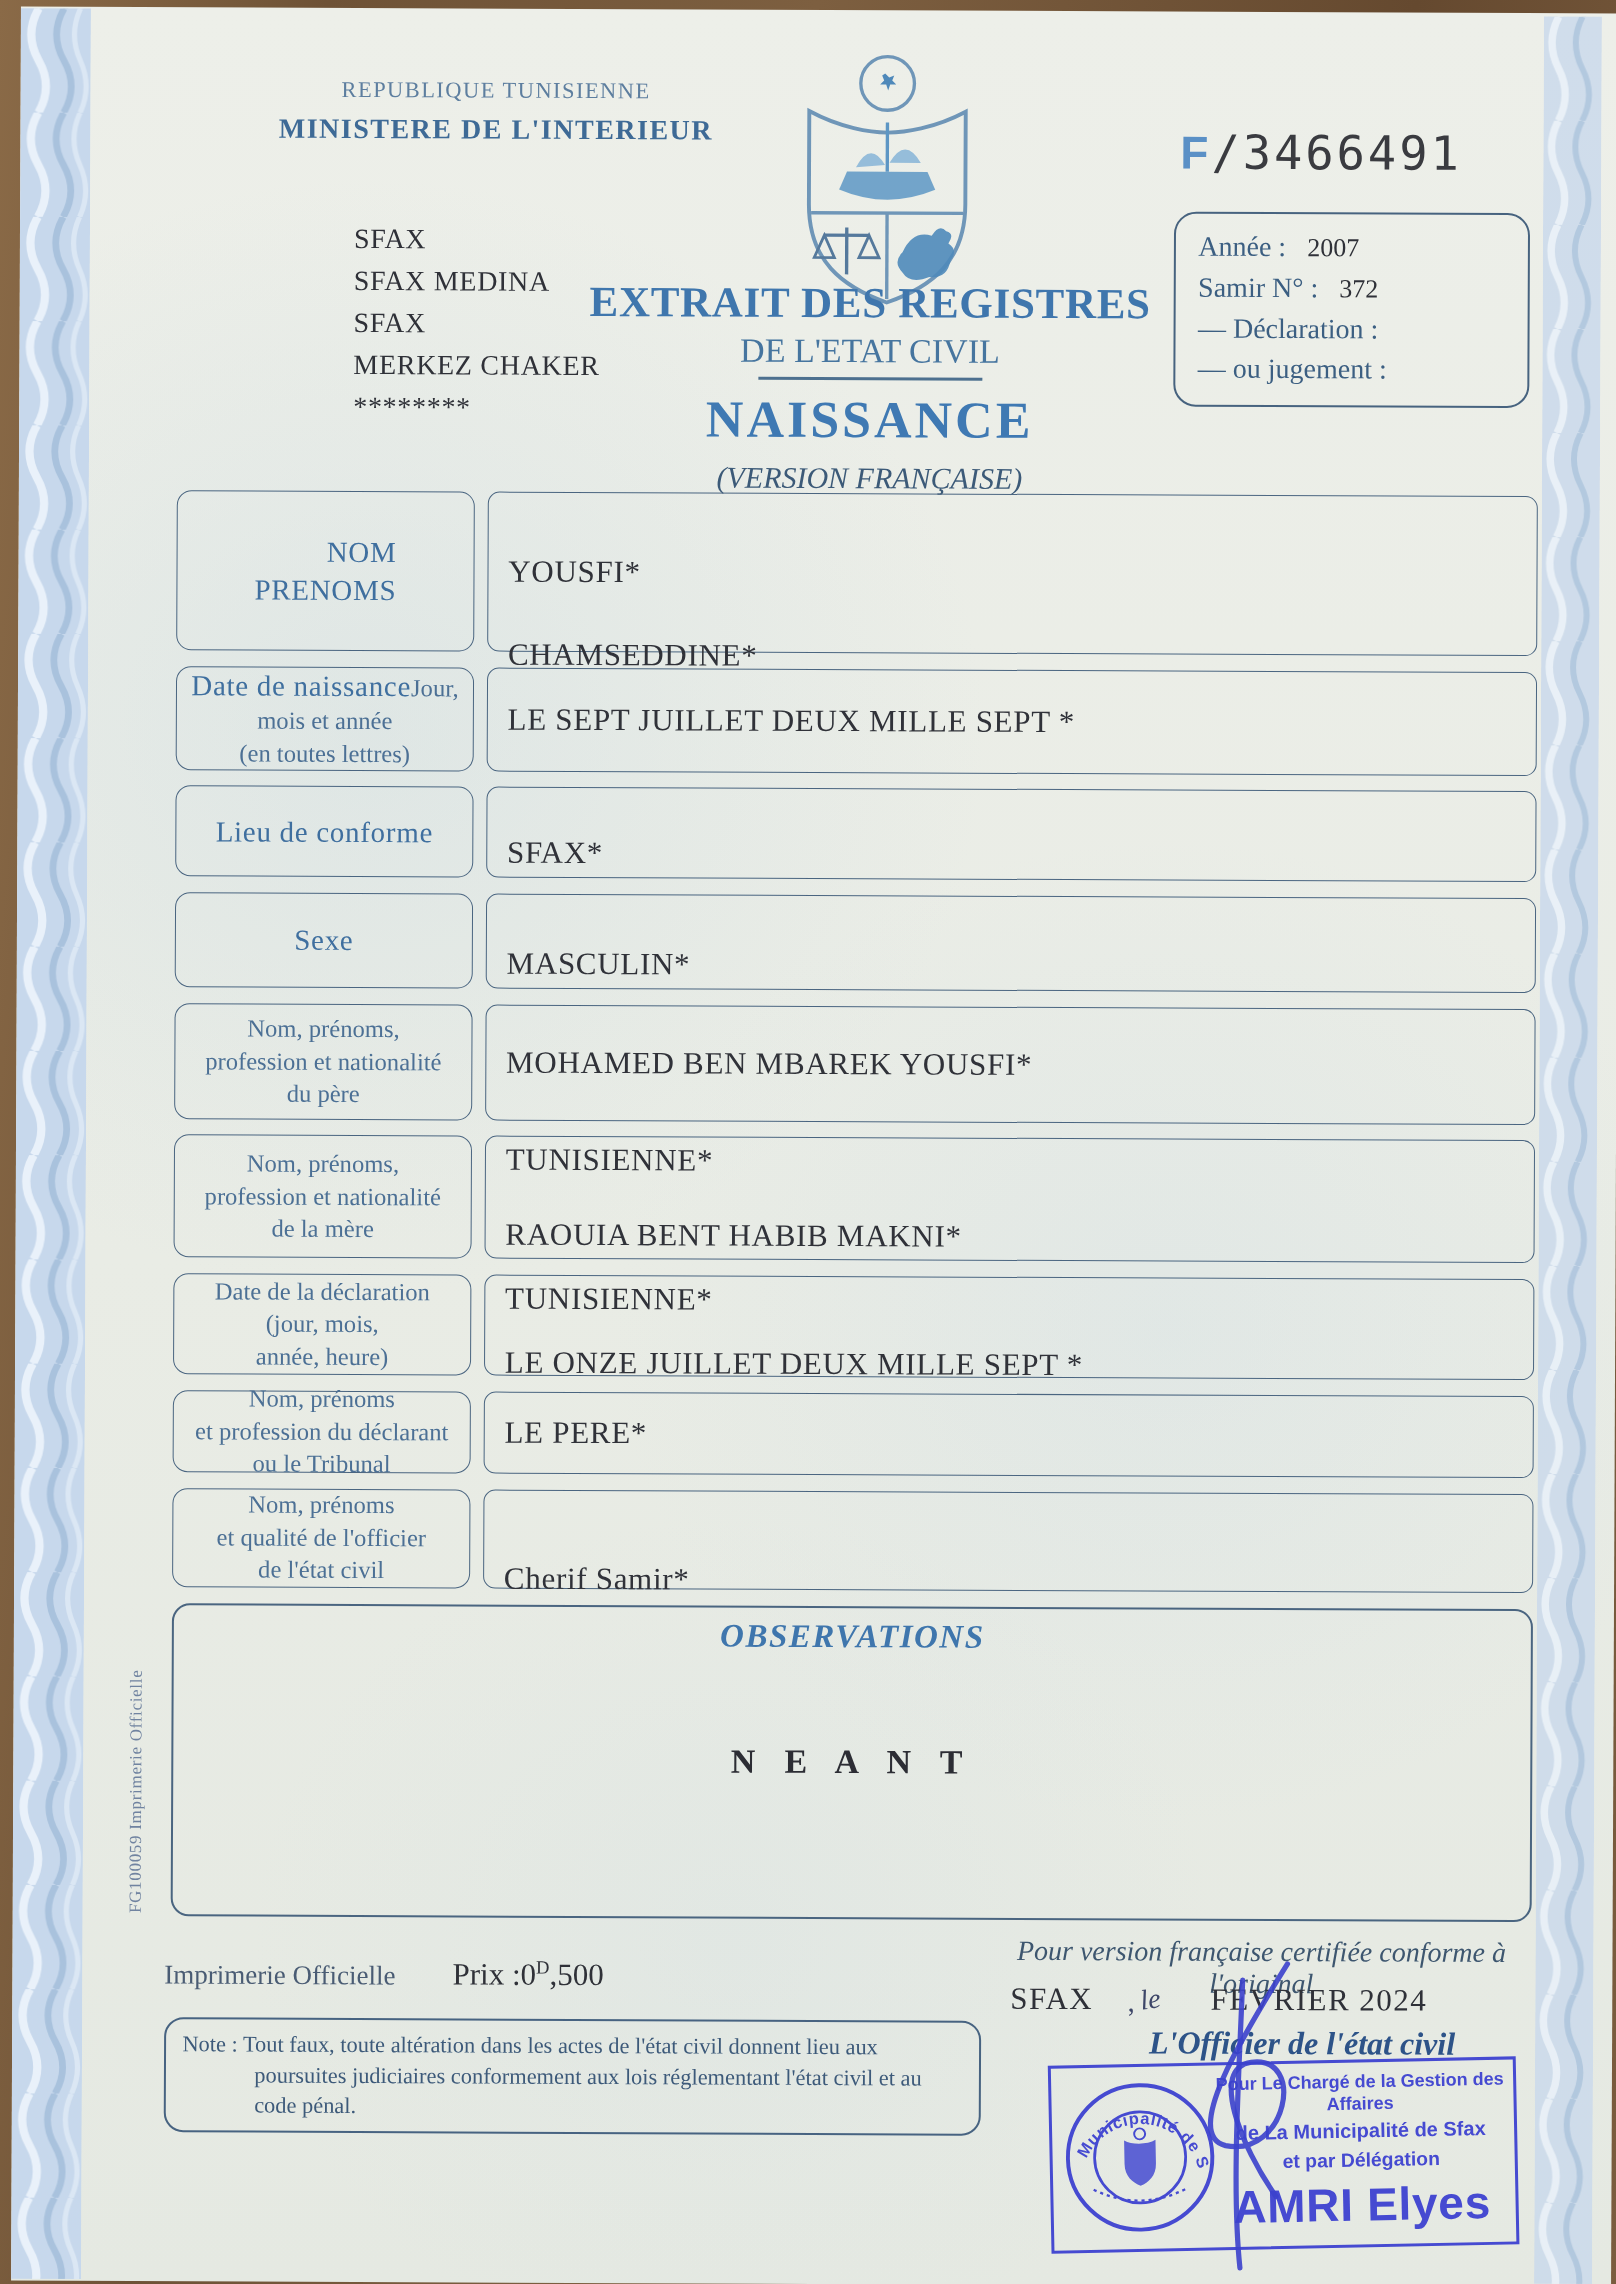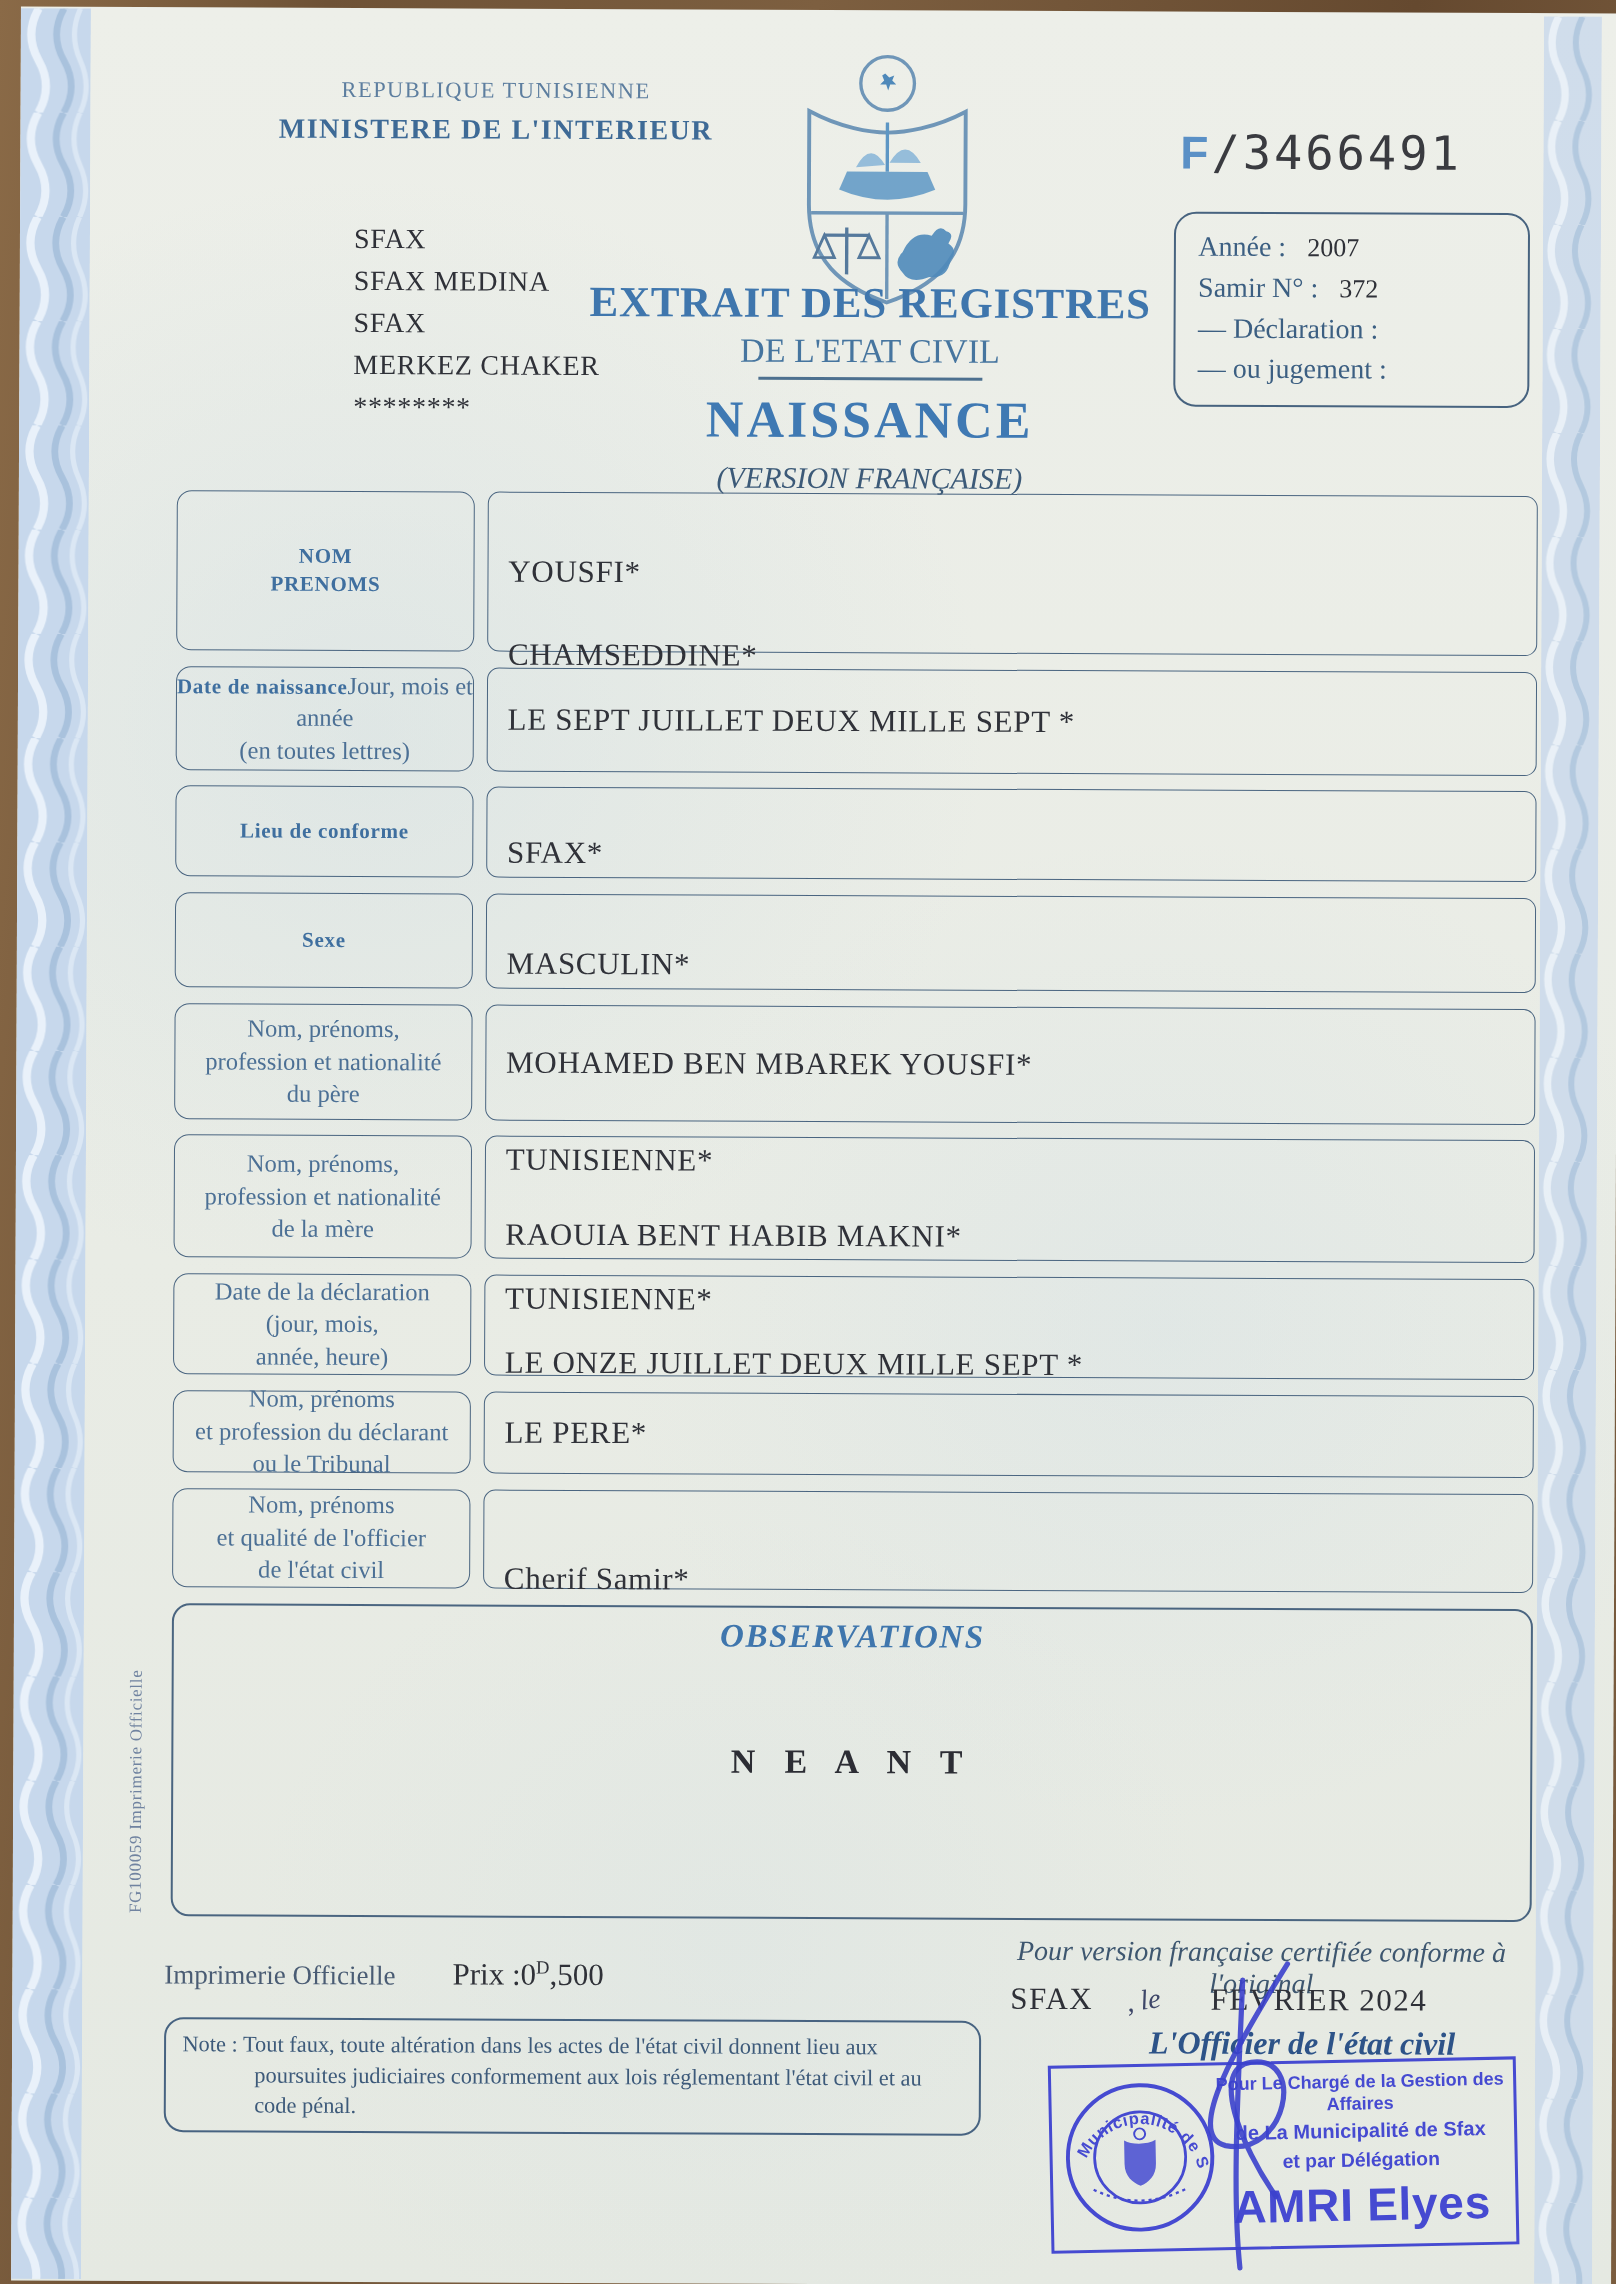--- a/index.html
+++ b/index.html
@@ -46,21 +46,21 @@
     color:#3c5f82;font-size:28px;}
   .actebox .arow{line-height:40px;white-space:nowrap;}
   .actebox .aval{color:#2f3138;font-size:26px;margin-left:21px;}
   
   .ctable{position:absolute;left:158px;top:483px;width:1361px;}
   .trow{display:flex;margin-bottom:15.7px;position:relative;}
   .tlabel{width:298px;flex:0 0 298px;border:1.9px solid #4a6580;border-radius:15px;
     display:flex;align-items:center;justify-content:center;text-align:center;
     color:#4c7095;font-size:24.6px;line-height:1.32;box-sizing:border-box;margin-right:13.4px;}
   .tlabel .lb{white-space:pre-line;}
-  .tlabel .lbold{white-space:pre-line;font-weight:bold;color:#3f6f9f;font-size:21px;letter-spacing:0.7px;}
+  .tlabel .lbold{white-space:pre-line;font-weight:normal;color:#3f6f9f;font-size:29px;letter-spacing:0.7px;text-align:right;}
   .tvalue{flex:1;border:1.9px solid #4a6580;border-radius:12px;position:relative;
     display:flex;flex-direction:column;justify-content:center;padding-left:19.4px;box-sizing:border-box;
     color:#303239;font-size:31px;letter-spacing:0.7px;}
   .r1{height:160px}.r2{height:104px}.r3{height:91px}.r4{height:95px}.r5{height:116px}
   .r6{height:123px}.r7{height:101px}.r8{height:82px}.r9{height:99px}
   .r3 .tvalue,.r4 .tvalue{justify-content:flex-end;padding-bottom:6px;}
   .r6 .tvalue,.r7 .tvalue{justify-content:flex-start;padding-top:4.5px;}
   .r6 .vmain{margin-top:39px;}
   .r7 .vmain{margin-top:28px;}
   .voverlap{position:absolute;left:19.4px;bottom:-22.4px;background:transparent;z-index:3;}

